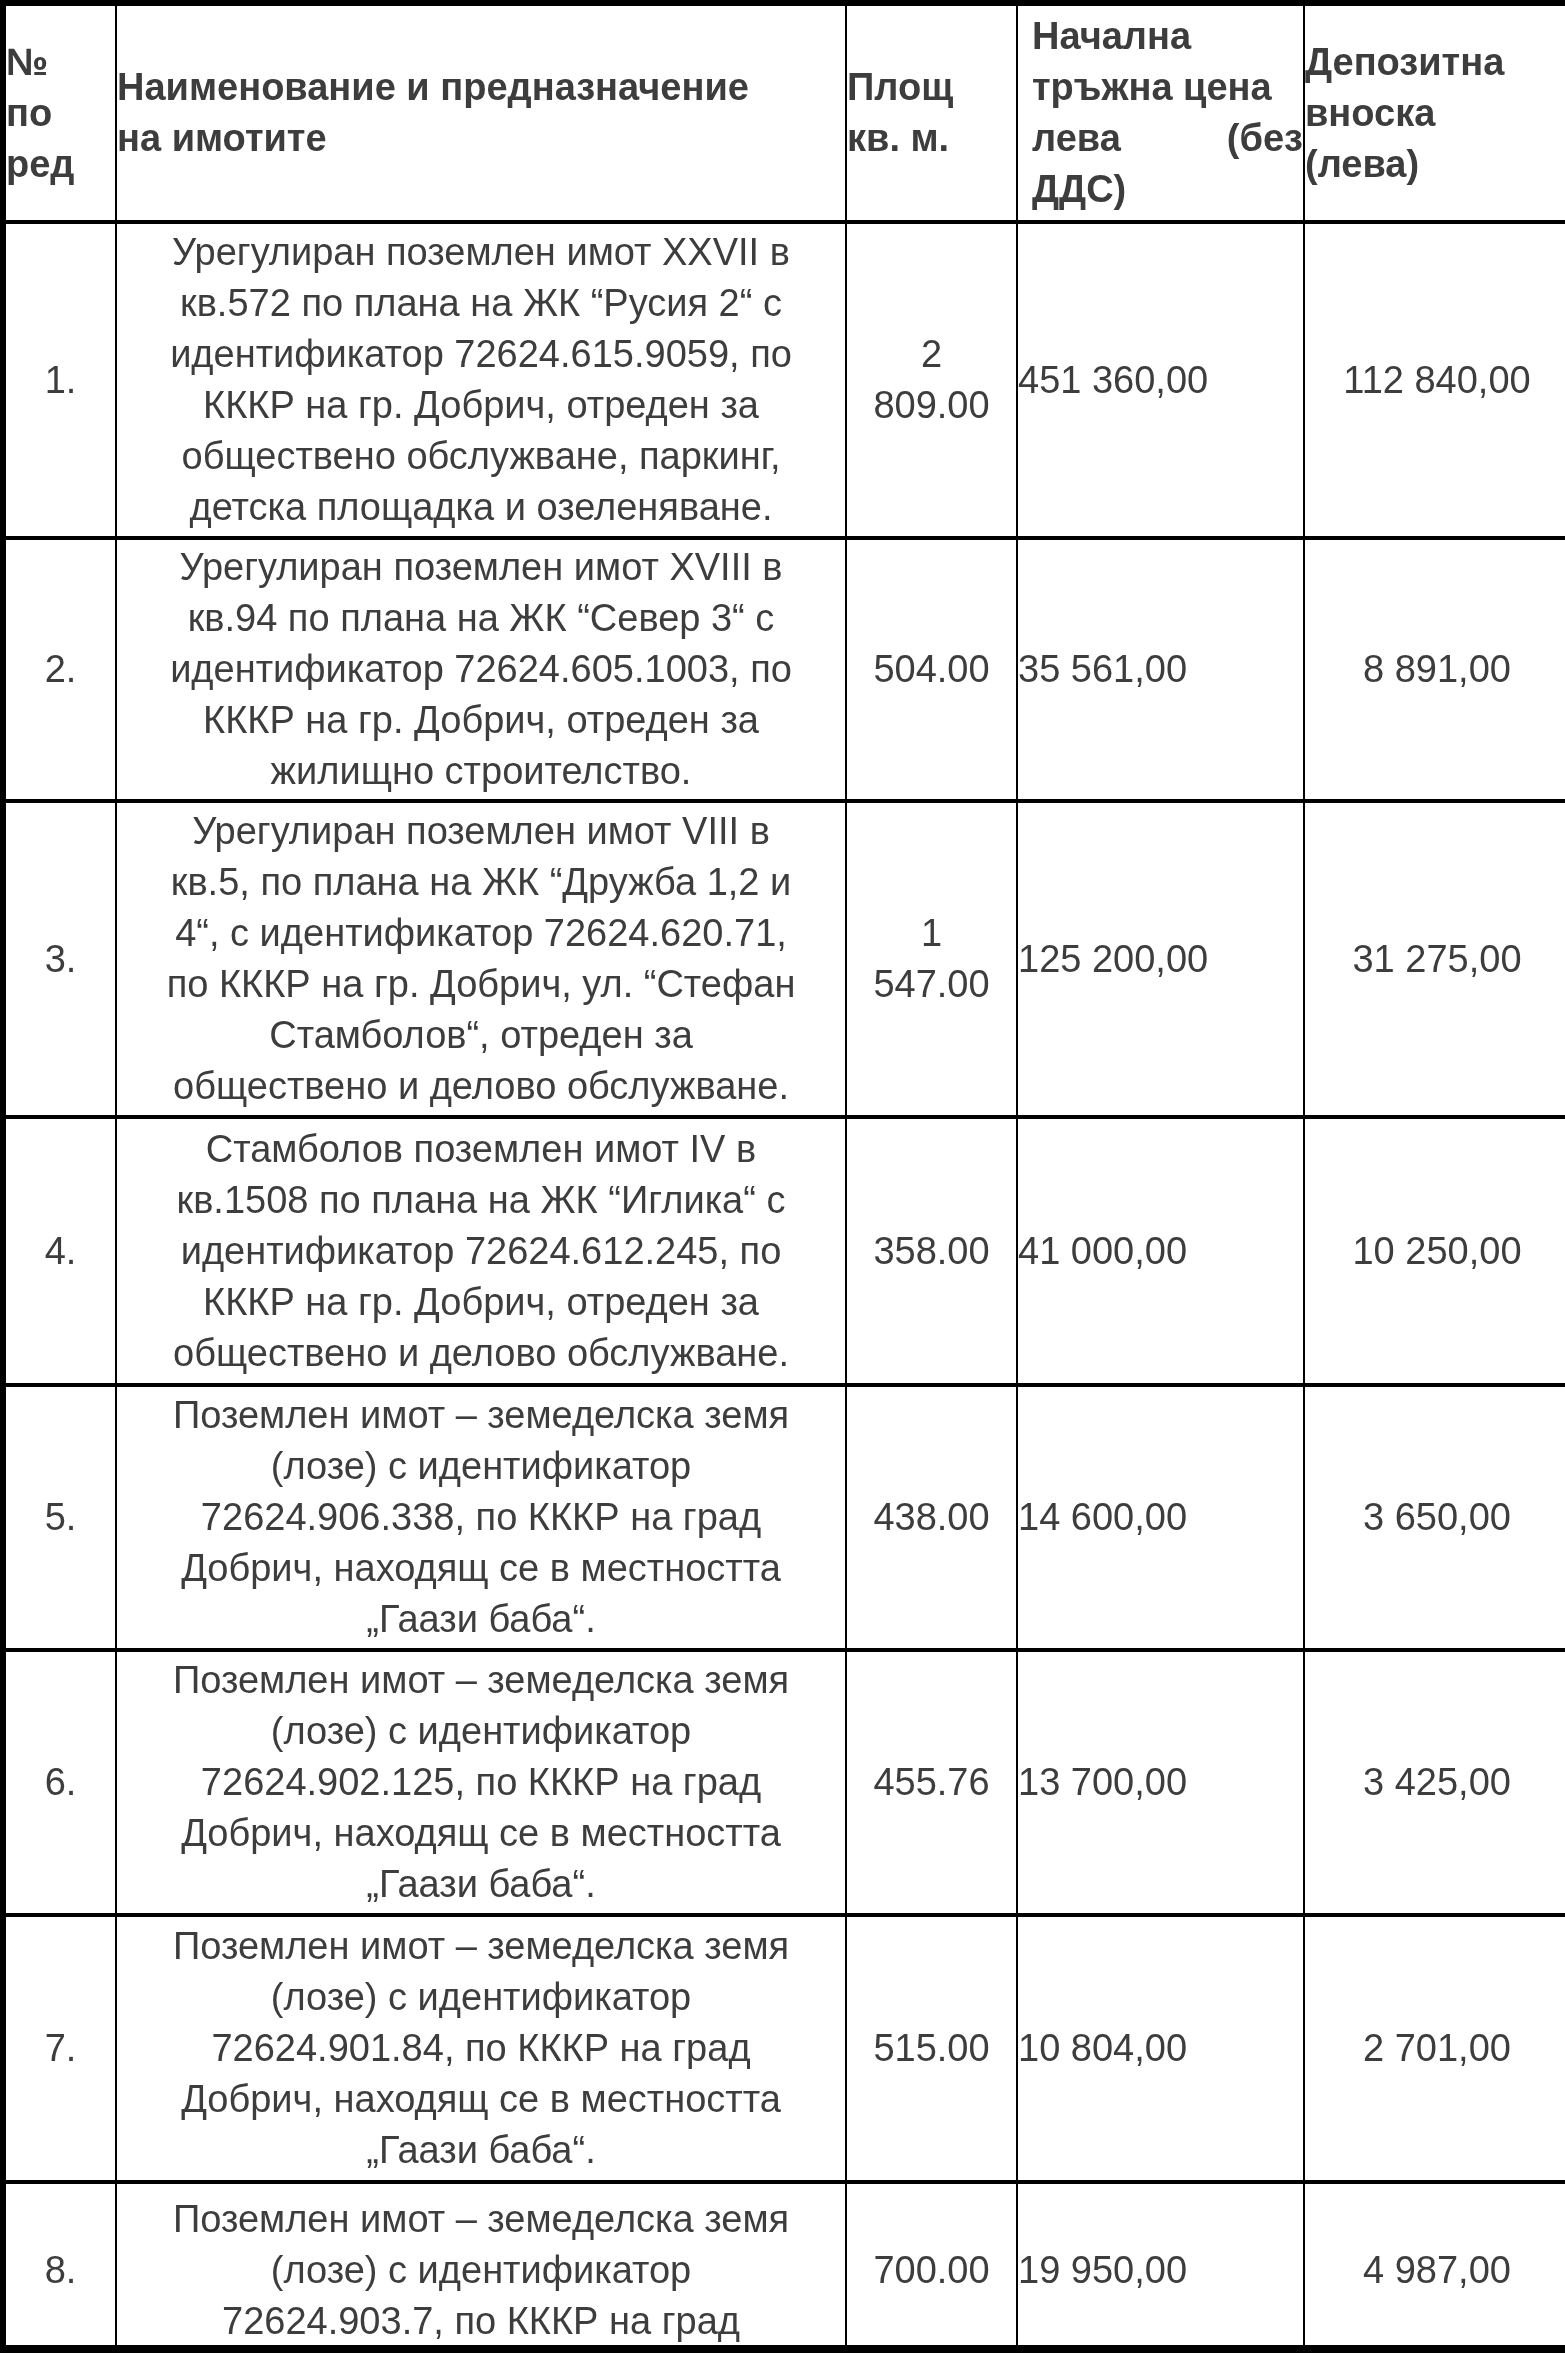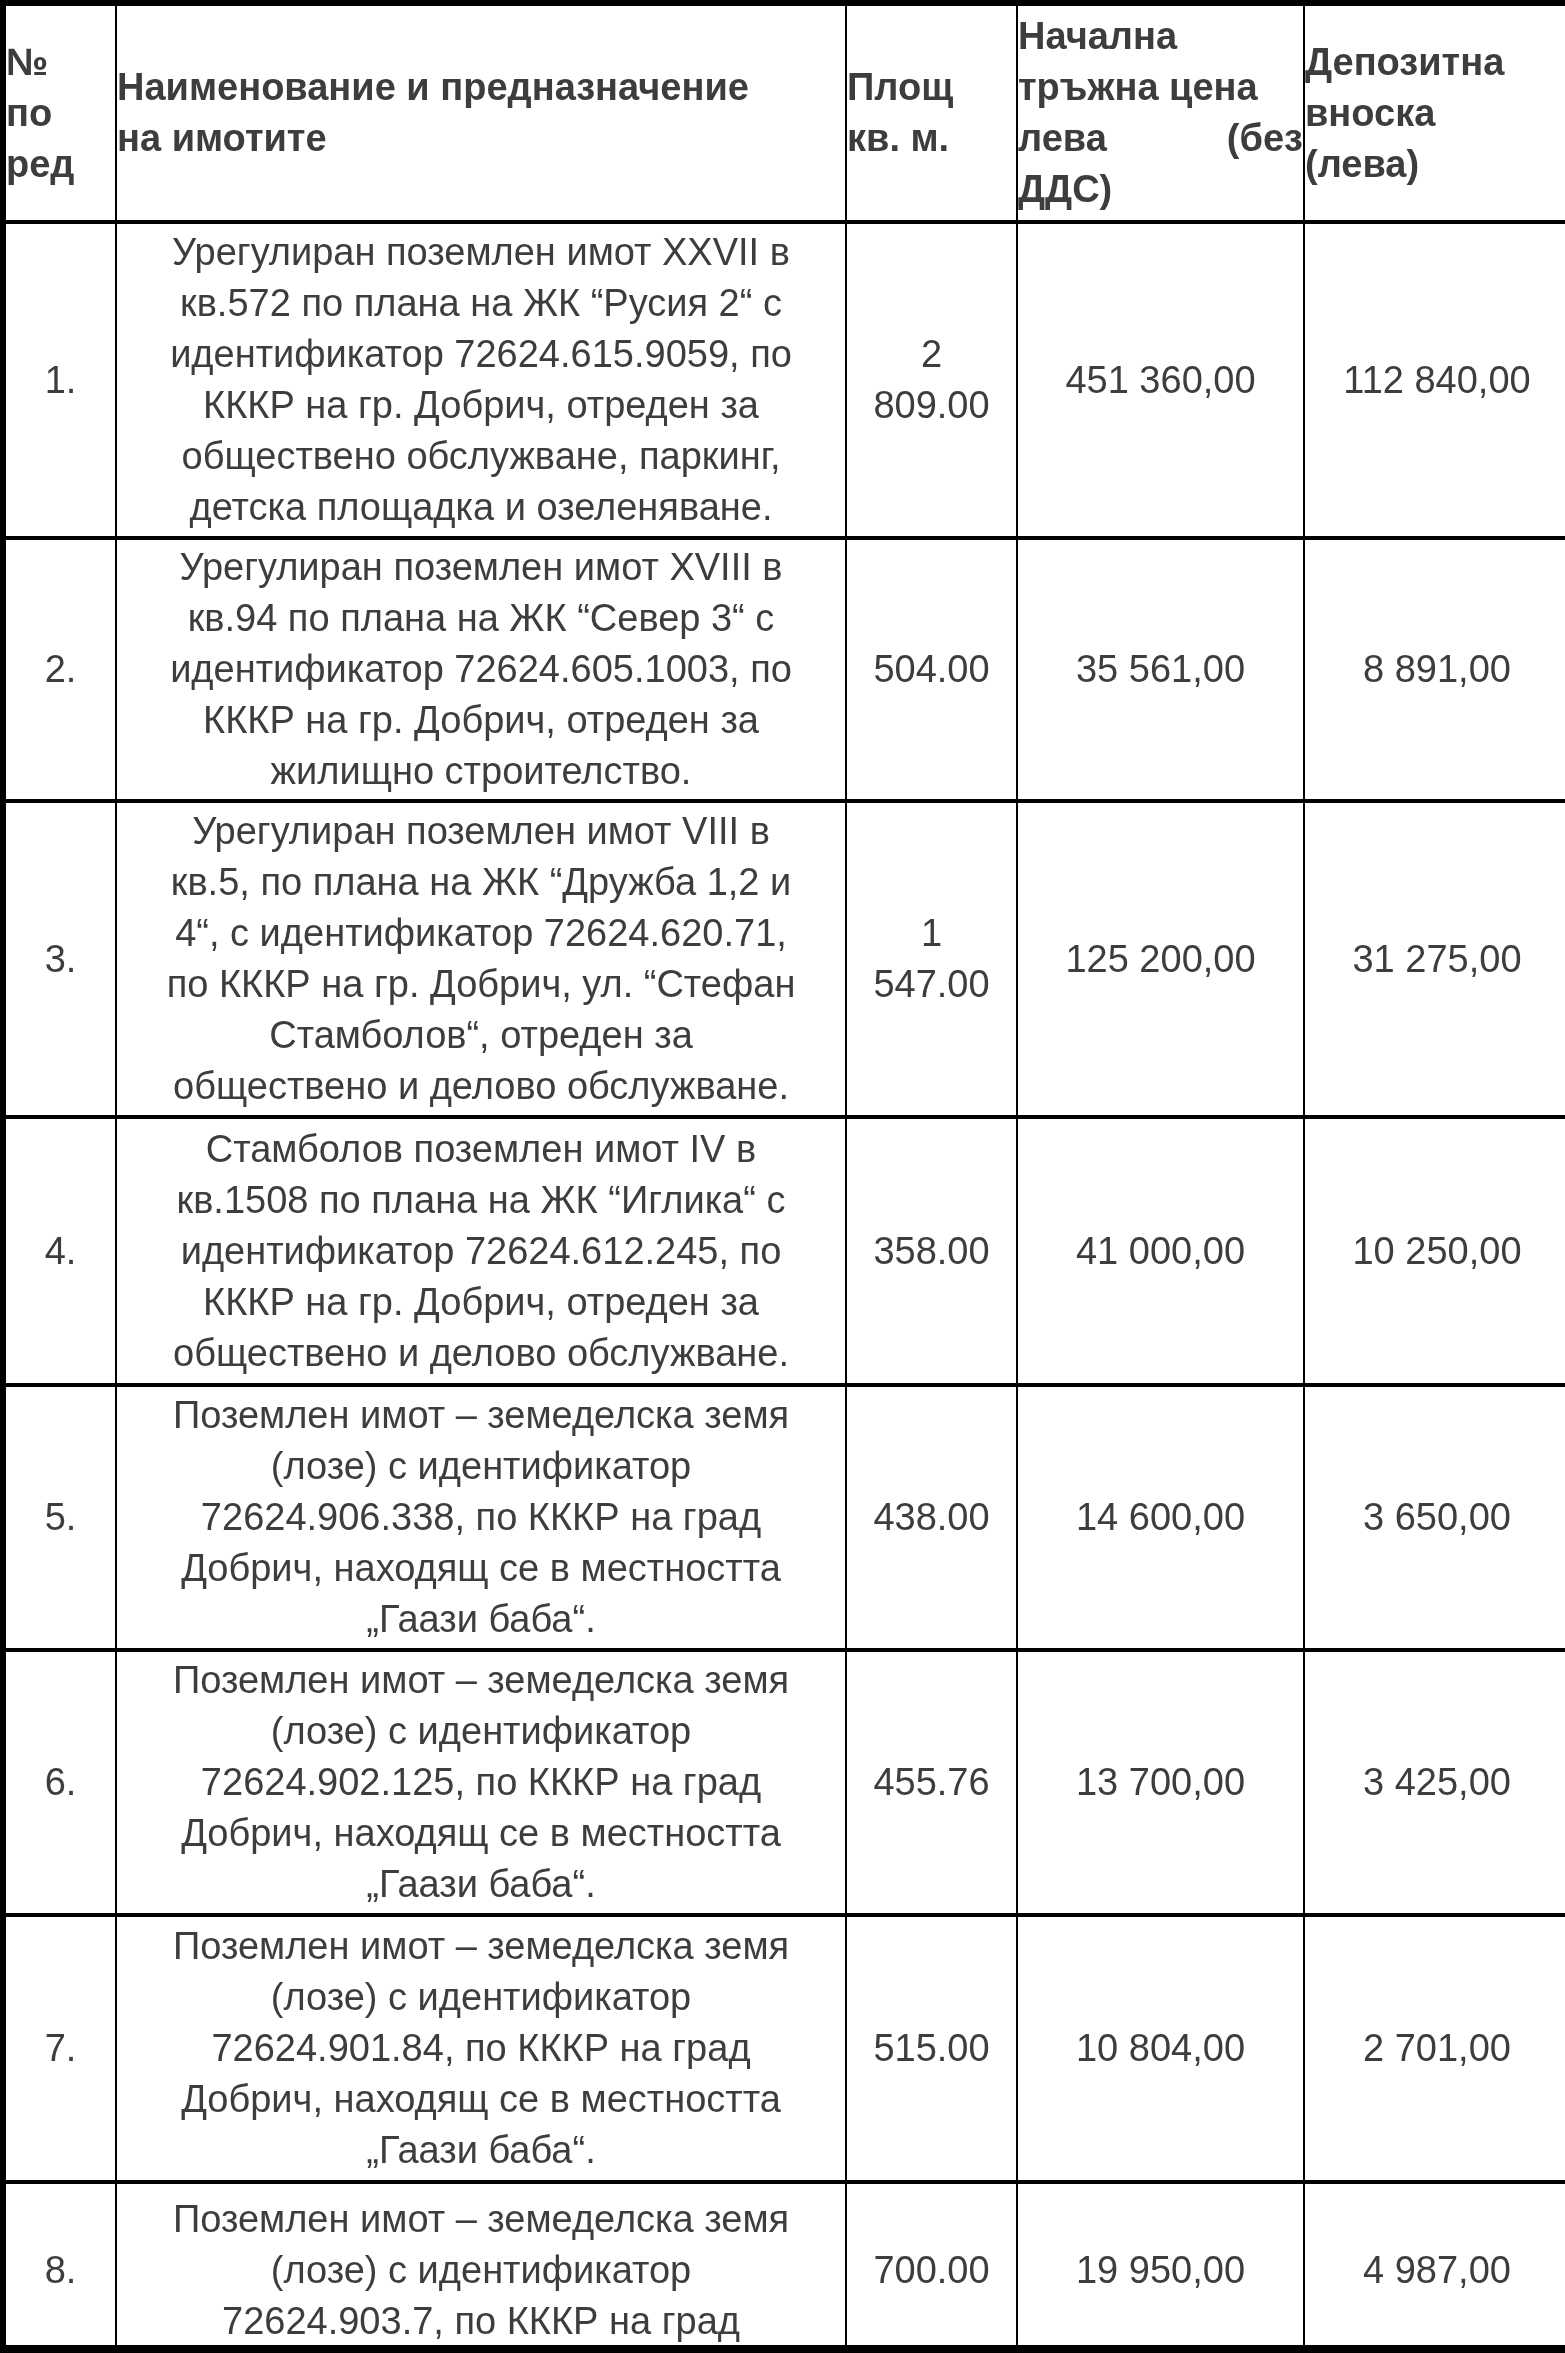--- a/index.html
+++ b/index.html
@@ -29,26 +29,26 @@
     overflow: hidden;
   }
   .props th:last-child, .props td:last-child { border-right: none; }
   .pre { white-space: pre-line; }
   th { font-weight: bold; text-align: left; }
   .h-num   { padding-left: 11.6px; }
   .h-name  { padding-left: 15px; }
   .h-area  { padding-left: 16.6px; }
   .h-price { padding-left: 13.3px; padding-right: 13.3px; }
   .h-dep   { padding-left: 13.3px; }
-  .hline { display: block; }
+  .hline { display: block; margin-left: 14px; }
   .hline.spread { text-align: justify; text-align-last: justify; }
   .c-num   { text-align: center; }
   .c-name  { text-align: center; padding-left: 15px; padding-right: 8.3px; }
   .c-area  { text-align: center; }
-  .c-price { text-align: center; }
+  .c-price { }
   .c-dep   { text-align: center; }
   .bottom-bar {
     position: absolute;
     left: 0; top: 2345px;
     width: 1565px; height: 8.3px;
     background: #000;
   }
 </style>
 </head>
 <body>

